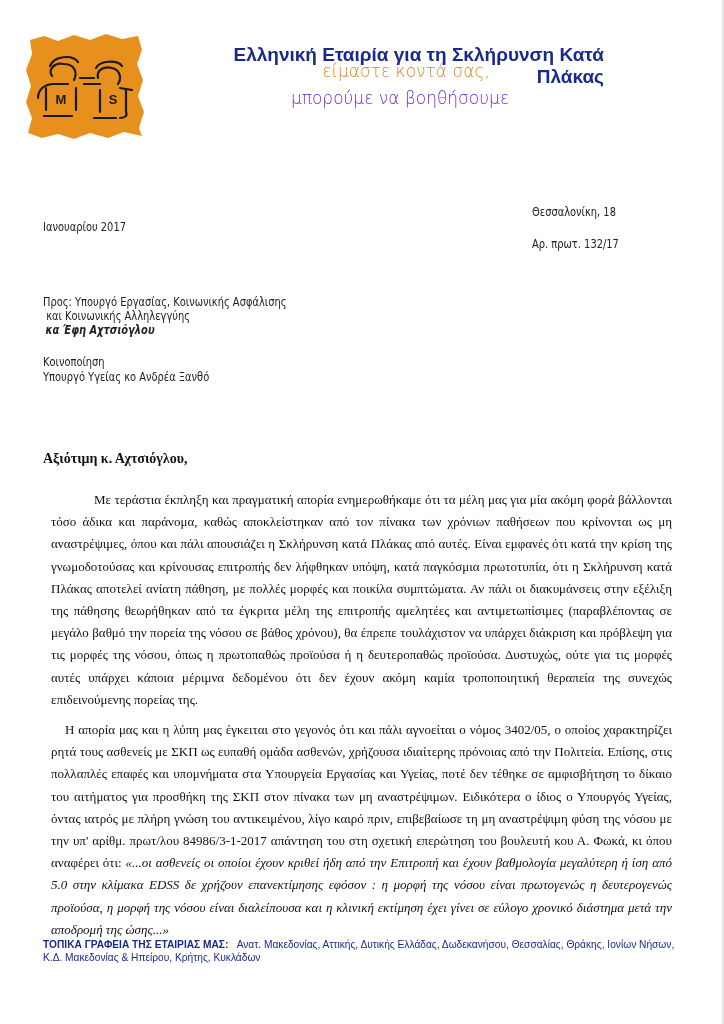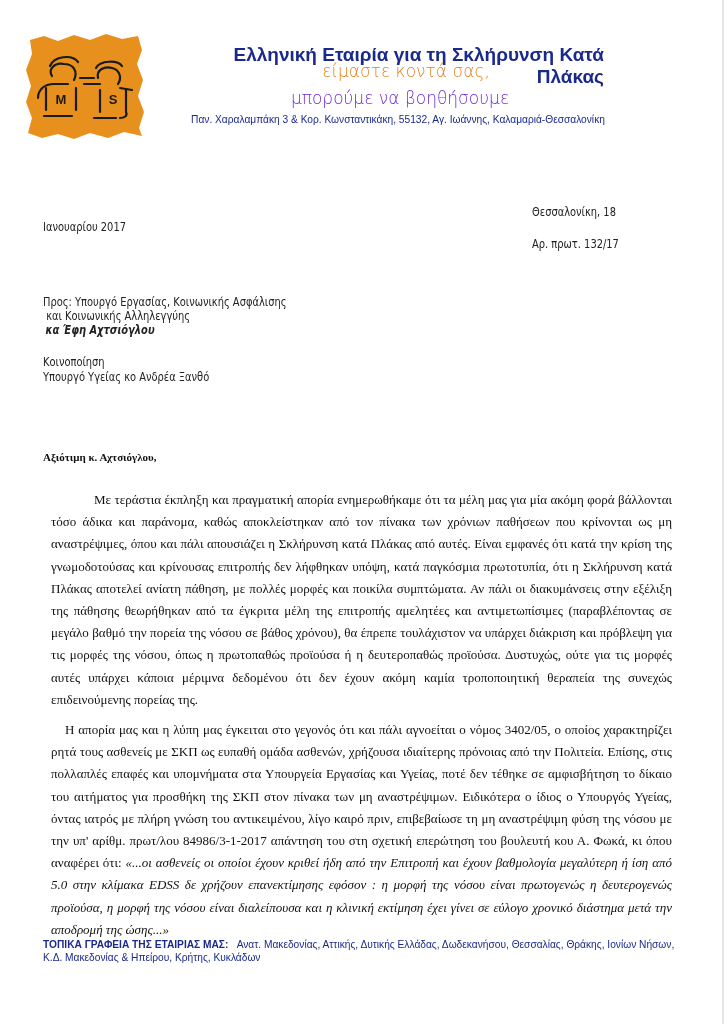--- a/index.html
+++ b/index.html
@@ -16,21 +16,21 @@
   
   .meta { font-family: "DejaVu Sans", sans-serif; font-size: 11.5px; color: #222; position: absolute; transform: scaleX(0.86); transform-origin: left top; }
   .date-city { left: 532px; top: 205px; }
   .date-month { left: 43px; top: 220px; }
   .ref-no { left: 532px; top: 237px; }
 
   .recipient { position: absolute; left: 43px; top: 295px; font-family: "DejaVu Sans", sans-serif; font-size: 11.5px; color: #222; line-height: 14px; transform: scaleX(0.86); transform-origin: left top; }
   .recipient .name { font-weight: bold; font-style: italic; }
   .cc { position: absolute; left: 43px; top: 355px; font-family: "DejaVu Sans", sans-serif; font-size: 11.5px; color: #222; line-height: 15px; transform: scaleX(0.86); transform-origin: left top; }
 
-  .salutation { position: absolute; left: 43px; top: 451px; font-weight: bold; font-size: 11px; }
+  .salutation { position: absolute; left: 43px; top: 451px; font-weight: bold; font-size: 14px; }
 
   .body-text { position: absolute; left: 43px; top: 481px; width: 637px; font-size: 13px; line-height: 22.2px; text-align: justify; }
   .body-text p { margin: 8px; }
   .p1 { text-indent: 43px; }
   .p2 { text-indent: 14px; }
   .quote { font-style: italic; }
 
   .footer { position: absolute; left: 43px; top: 939px; width: 640px; font-family: "Liberation Sans", sans-serif; font-size: 10.2px; color: #1a2a8c; line-height: 12.5px; }
   .footer .label { font-weight: bold; margin-right: 6px; text-align: right; }
 </style>
@@ -59,21 +59,20 @@
       <path d="M96,56 L108,58"></path>
     </g>
     <text x="37" y="72" font-family="Liberation Sans, sans-serif" font-weight="bold" font-size="13" fill="#1a1a1a" text-anchor="middle">M</text>
     <text x="89" y="72" font-family="Liberation Sans, sans-serif" font-weight="bold" font-size="13" fill="#1a1a1a" text-anchor="middle">S</text>
   </svg>
 </div>
 <div class="org-name">Ελληνική Εταιρία για τη Σκλήρυνση Κατά Πλάκας</div>
 <div class="slogan1">είμαστε κοντά σας,</div>
 <div class="slogan2">μπορούμε να βοηθήσουμε</div>
 <div class="address">
-  <div>Παν. Χαραλαμπάκη 3 &amp; Κορ. Κωνσταντικάκη, 55132, Αγ. Ιωάννης, Καλαμαριά-Θεσσαλονίκη</div>
 </div>
 
 <div class="meta date-city">Θεσσαλονίκη, 18</div>
 <div class="meta date-month">Ιανουαρίου 2017</div>
 <div class="meta ref-no">Αρ. πρωτ. 132/17</div>
 
 <div class="recipient">
   <div>Προς: Υπουργό Εργασίας, Κοινωνικής Ασφάλισης</div>
   <div style="white-space:pre"> και Κοινωνικής Αλληλεγγύης</div>
   <div class="name" style="padding-left:3px">κα Έφη Αχτσιόγλου</div>

